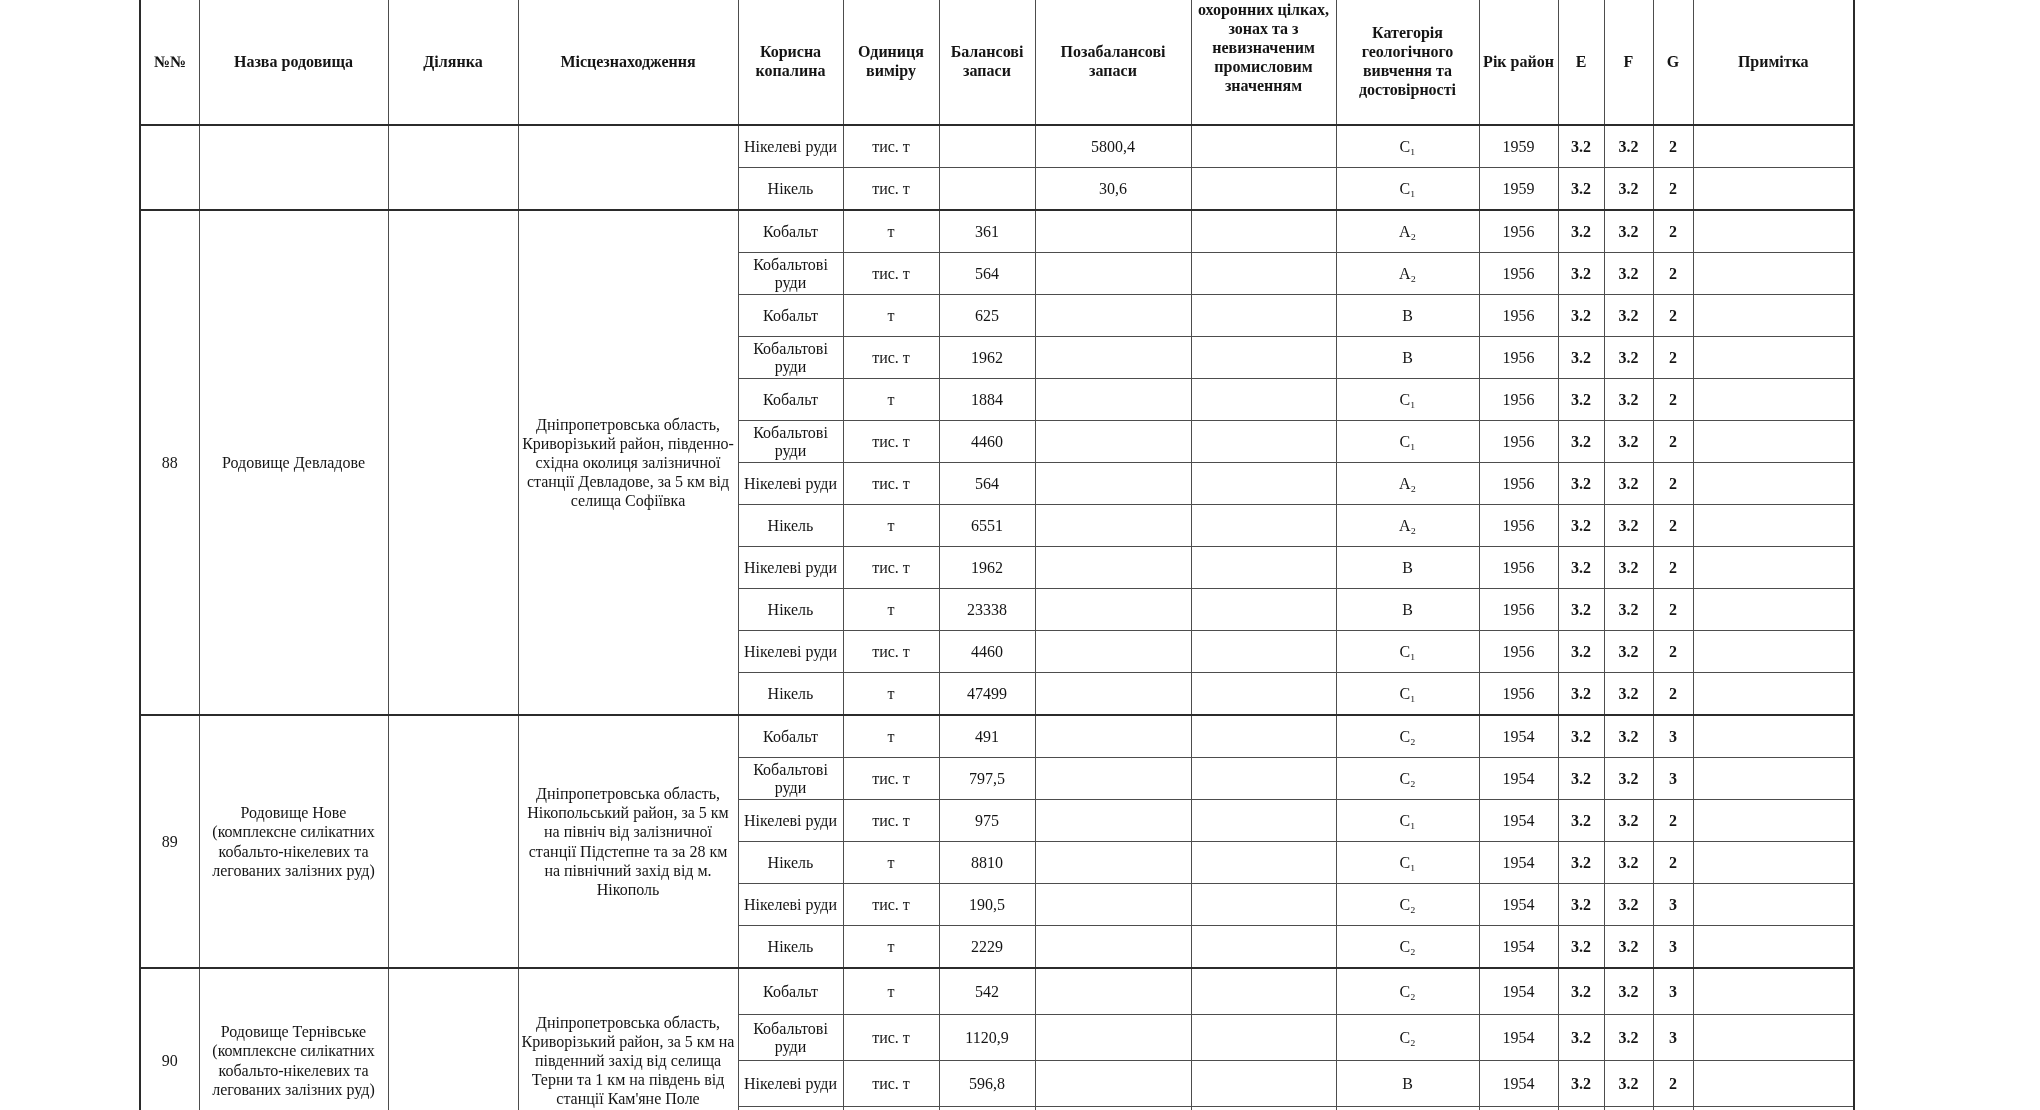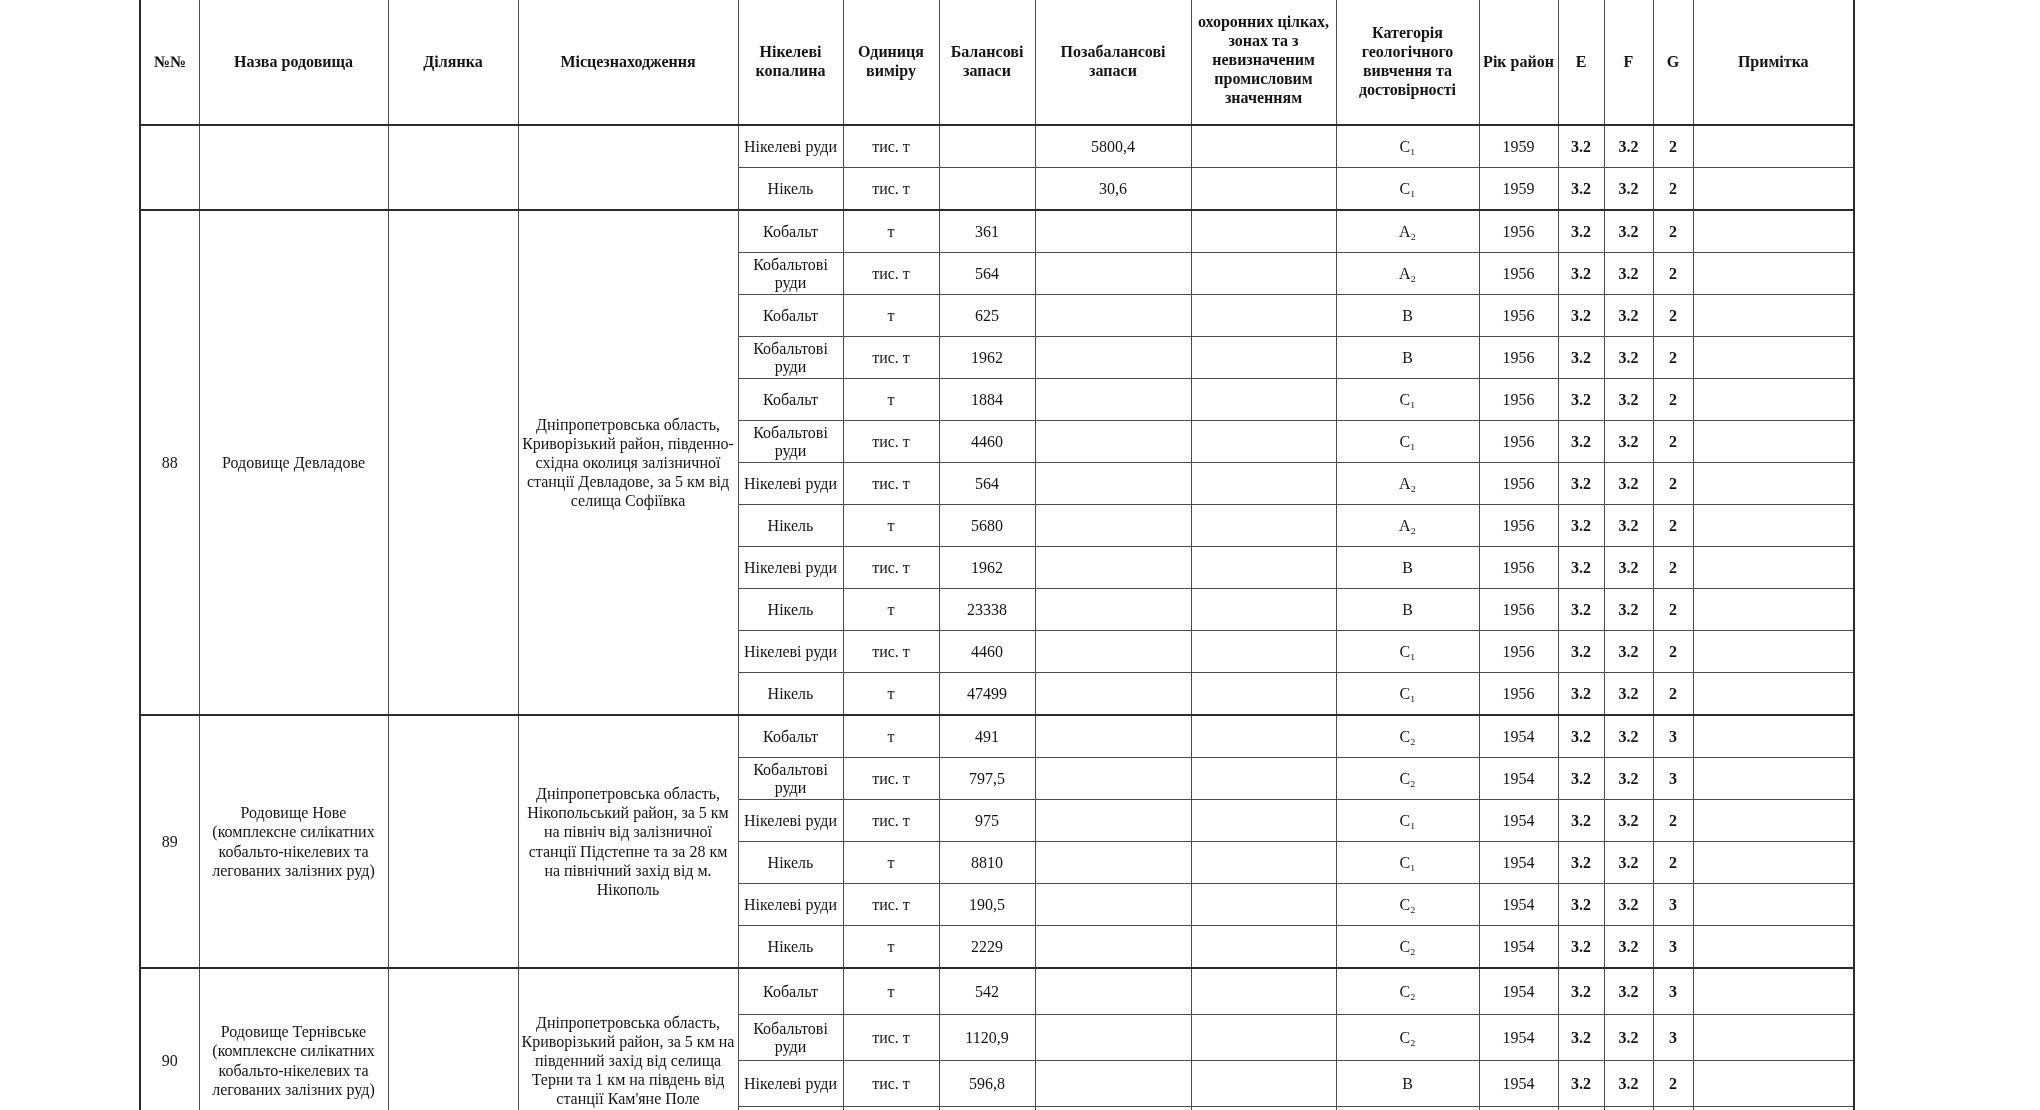--- a/index.html
+++ b/index.html
@@ -5,21 +5,21 @@
   html,body{margin:0;padding:0;background:#ffffff;}
   .page{position:relative;width:2040px;height:1110px;background:#ffffff;overflow:hidden;
         font-family:"Liberation Serif", serif;color:#151515;}
   table.deposits{position:absolute;left:139px;top:0;width:1714px;border-collapse:collapse;
         table-layout:fixed;border:2px solid #2b2b2b;border-top:none;}
   th,td{border:1px solid #4d4d4d;text-align:center;vertical-align:middle;
         padding:1px 3px;font-size:16px;line-height:1.12;overflow:hidden;
         word-wrap:break-word;}
   thead tr{height:125px;}
   th{font-weight:bold;border-top:none;border-bottom:2px solid #2b2b2b;line-height:1.18;}
-  th.top-align{vertical-align:top;padding-top:13px;}
+  th.top-align{vertical-align:top;padding-top:1px;}
   tbody td{height:39px;}
   tbody tr.tall td{height:43px;}
   td.bs{border-top:2px solid #2b2b2b;}
   td.bold{font-weight:bold;}
   td.merged{line-height:1.2;}
 </style>
 </head>
 <body>
 
 <div class="page">
@@ -40,21 +40,21 @@
       <col style="width:49px">
         <col style="width:40px">
         <col style="width:161px">
     </colgroup>
     <thead>
       <tr>
         <th>№№</th>
         <th>Назва родовища</th>
         <th>Ділянка</th>
         <th>Місцезнаходження</th>
-        <th>Нікелеві копалина</th>
+        <th>Корисна копалина</th>
         <th>Одиниця виміру</th>
         <th>Балансові запаси</th>
         <th>Позабалансові запаси</th>
         <th class="top-align">охоронних цілках, зонах та з невизначеним промисловим значенням</th>
         <th>Категорія геологічного вивчення та достовірності</th>
         <th>Рік район</th>
         <th>E</th>
         <th>F</th>
         <th>G</th>
         <th>Примітка</th>
@@ -182,21 +182,21 @@
           <td>A₂</td>
           <td>1956</td>
           <td class="bold">3.2</td>
           <td class="bold">3.2</td>
           <td class="bold">2</td>
           <td></td>
         </tr>
         <tr>
           <td>Нікель</td>
           <td>т</td>
-          <td>5680</td>
+          <td>6551</td>
           <td></td>
           <td></td>
           <td>A₂</td>
           <td>1956</td>
           <td class="bold">3.2</td>
           <td class="bold">3.2</td>
           <td class="bold">2</td>
           <td></td>
         </tr>
         <tr>

